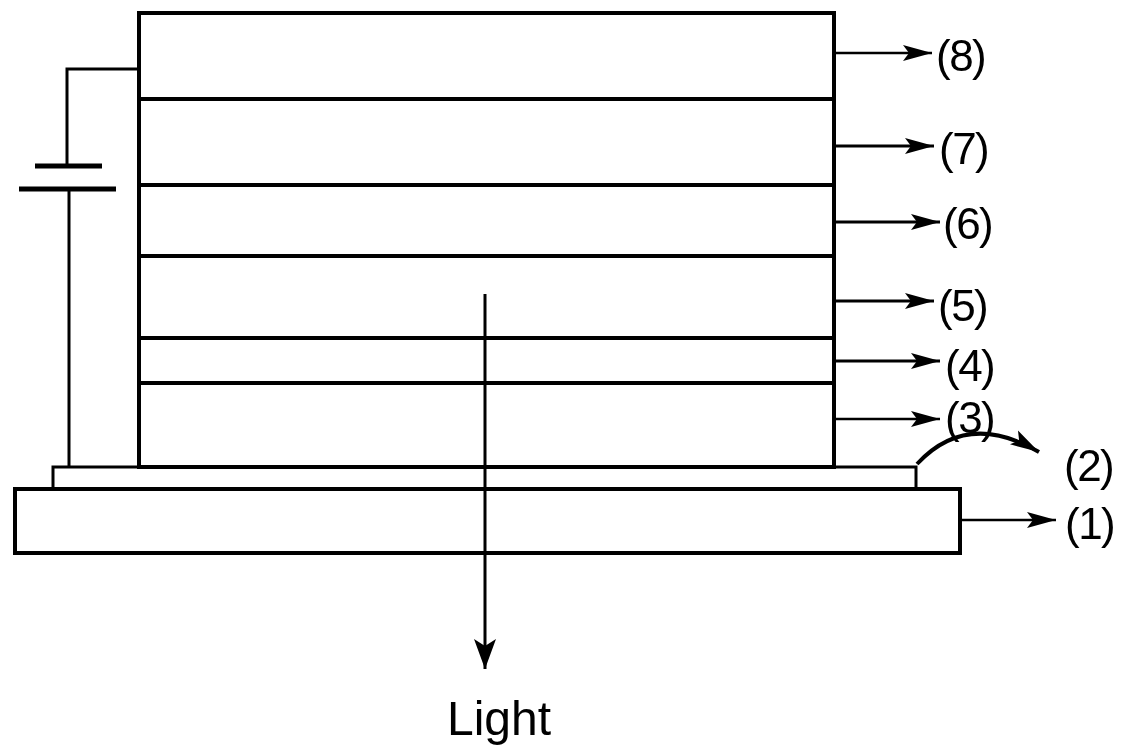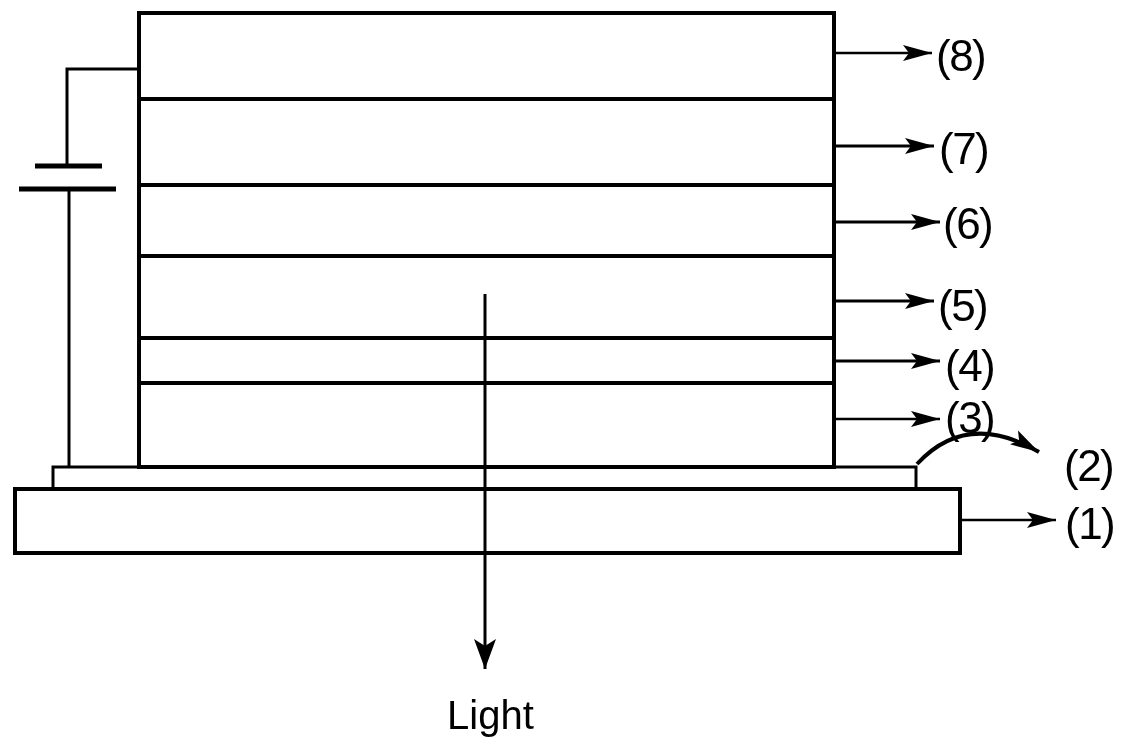--- a/index.html
+++ b/index.html
@@ -26,21 +26,21 @@
     font-family: "Liberation Sans", sans-serif;
     font-size: 44px;
     line-height: 1;
     letter-spacing: -1.5px;
     color: #000000;
     white-space: nowrap;
   }
   .light-label {
     position: absolute;
     font-family: "Liberation Sans", sans-serif;
-    font-size: 40px;
+    font-size: 48px;
     line-height: 1;
     color: #000000;
     white-space: nowrap;
   }
 </style>
 </head>
 <body>
 
 <div id="canvas">
 

